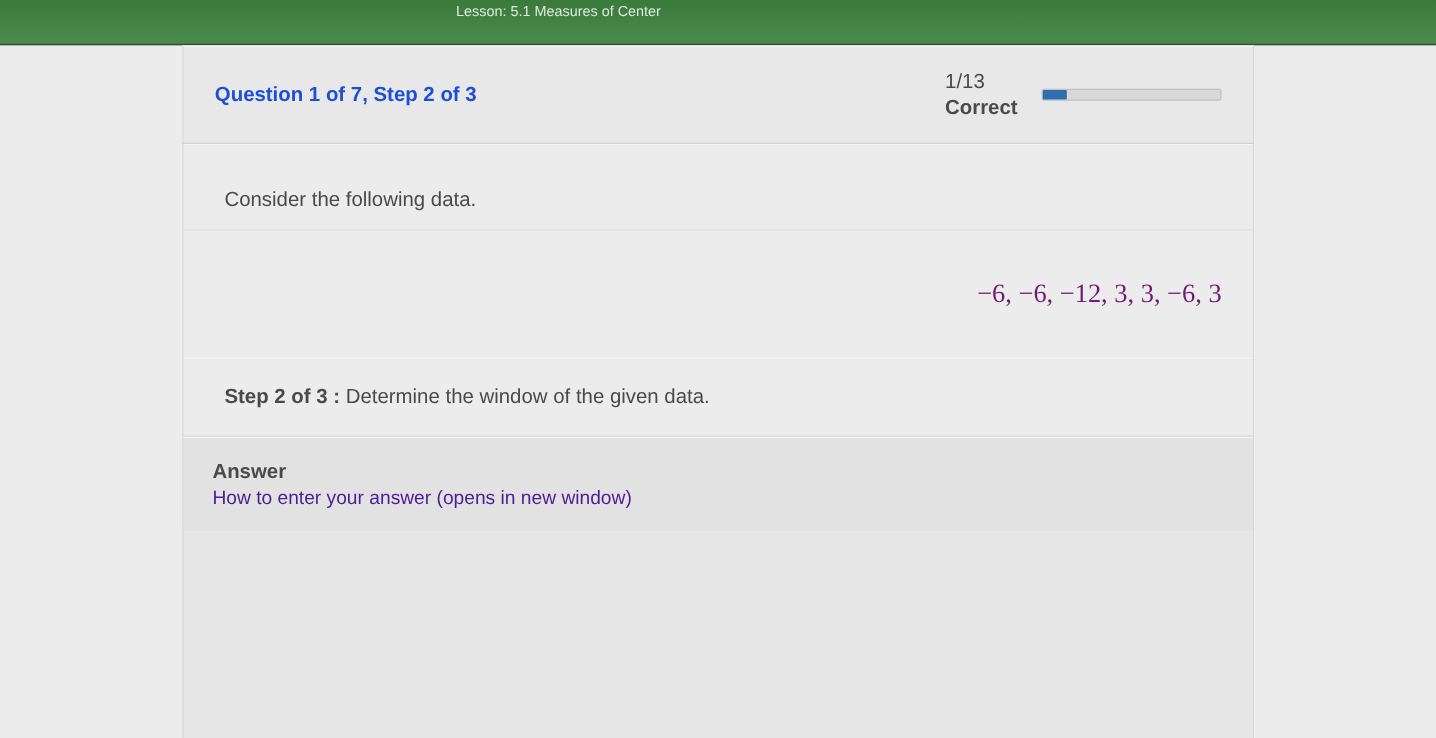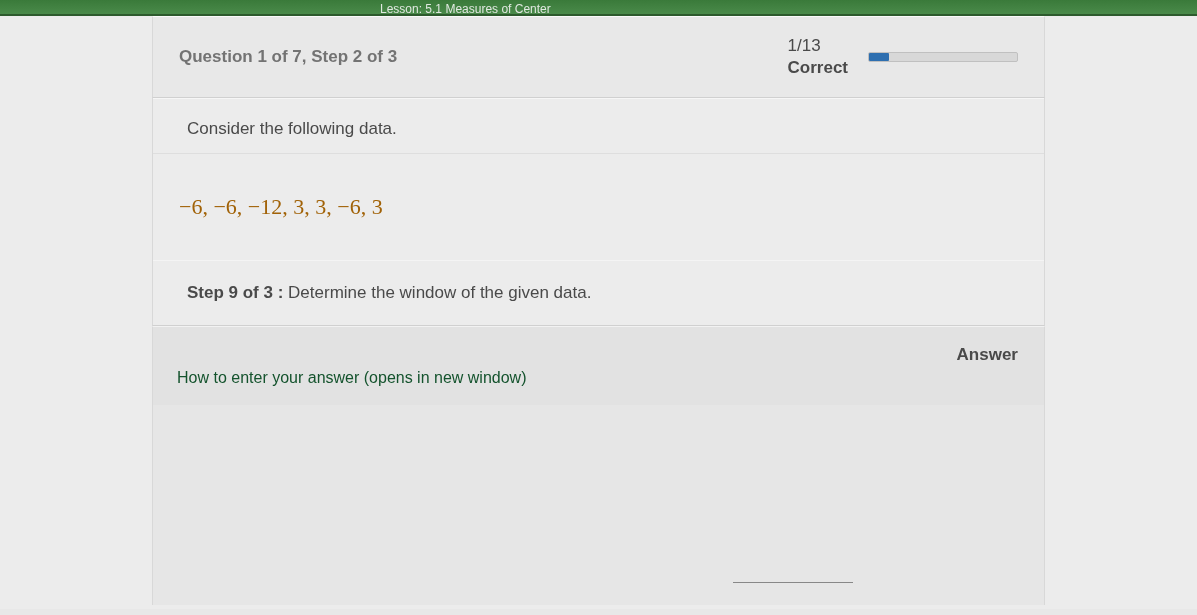--- a/index.html
+++ b/index.html
@@ -4,21 +4,21 @@
   <style>
     * { margin: 0; padding: 0; box-sizing: border-box; }
     body {
       font-family: Arial, Helvetica, sans-serif;
       background: #e8e8e8;
       width: 1197px;
       height: 615px;
       overflow: hidden;
     }
     .top-bar {
-      height: 16px;
+      height: 38px;
       background: linear-gradient(to bottom, #3a7a3a, #4a8a4a);
       border-bottom: 2px solid #2d5a2d;
       color: #e0e8e0;
       font-size: 12px;
       padding: 2px 0 0 380px;
       white-space: nowrap;
       overflow: hidden;
     }
     .main-area {
       background: #ececec;
@@ -32,21 +32,21 @@
       margin: 0 152px 0 152px;
       background: #e8e8e8;
       border-bottom: 1px solid #d0d0d0;
       border-top: 1px solid #fafafa;
       border-left: 1px solid #d8d8d8;
       border-right: 1px solid #d8d8d8;
     }
     .question-title {
       font-weight: bold;
       font-size: 17px;
-      color: #737373;
+      color: #1d4ed8;
       flex: 1;
     }
     .score-box {
       text-align: left;
       font-size: 17px;
       color: #4a4a4a;
       line-height: 1.3;
       margin-right: 20px;
     }
     .score-box .fraction { font-weight: normal; }
@@ -66,31 +66,31 @@
       border-radius: 1px;
     }
     .content-panel {
       margin: 0 152px 0 152px;
       background: #ececec;
       border-left: 1px solid #d8d8d8;
       border-right: 1px solid #d8d8d8;
       border-bottom: 1px solid #d0d0d0;
     }
     .consider-row {
-      padding: 20px 26px 14px 34px;
+      padding: 36px 26px 14px 34px;
       font-size: 17px;
       color: #4a4a4a;
       border-bottom: 1px solid #dedede;
       border-top: 1px solid #f6f6f6;
     }
     .data-row {
       padding: 40px 26px 40px 26px;
-      text-align: left;
+      text-align: right;
       font-size: 22px;
-      color: #a16207;
+      color: #701a75;
       font-family: 'Times New Roman', serif;
     }
     .step-row {
       padding: 22px 26px 22px 34px;
       font-size: 17px;
       color: #4a4a4a;
       border-top: 1px solid #f4f4f4;
     }
     .step-row .bold { font-weight: bold; }
     .answer-panel {
@@ -99,25 +99,24 @@
       border-left: 1px solid #d8d8d8;
       border-right: 1px solid #d8d8d8;
       border-top: 1px solid #f2f2f2;
       padding: 18px 26px 18px 24px;
     }
     .answer-heading {
       font-weight: bold;
       font-size: 17px;
       color: #4a4a4a;
       margin-bottom: 4px;
-      text-align: right;
     }
     .answer-help {
       font-size: 16px;
-      color: #14532d;
+      color: #4c1d95;
       text-decoration: none;
       cursor: pointer;
     }
     .answer-input-area {
       margin: 0 152px 0 152px;
       background: #e6e6e6;
       height: 200px;
       position: relative;
       border-left: 1px solid #d8d8d8;
       border-right: 1px solid #d8d8d8;
@@ -154,21 +153,21 @@
     </div>
     <div class="progress-wrap">
       <div class="progress-fill"></div>
     </div>
   </div>
 
   <div class="content-panel">
     <div class="consider-row">Consider the following data.</div>
     <div class="data-row">−6, −6, −12, 3, 3, −6, 3</div>
     <div class="step-row">
-      <span class="bold">Step 9 of 3 :</span><span> Determine the window of the given data.</span>
+      <span class="bold">Step 2 of 3 :</span><span> Determine the window of the given data.</span>
     </div>
   </div>
 
   <div class="answer-panel">
     <div class="answer-heading">Answer</div>
     <a class="answer-help">How to enter your answer (opens in new window)</a>
   </div>
 
   <div class="answer-input-area">
     <input type="text" class="answer-input" value="" style="">

